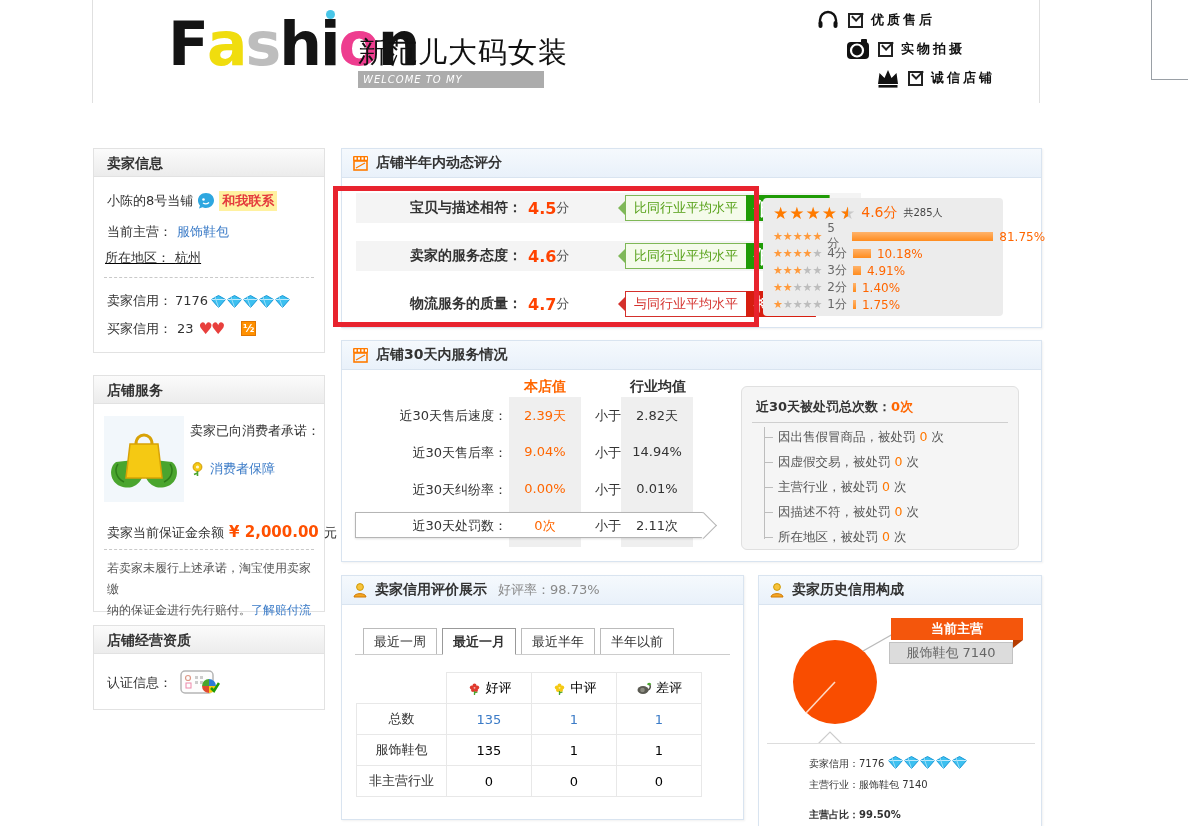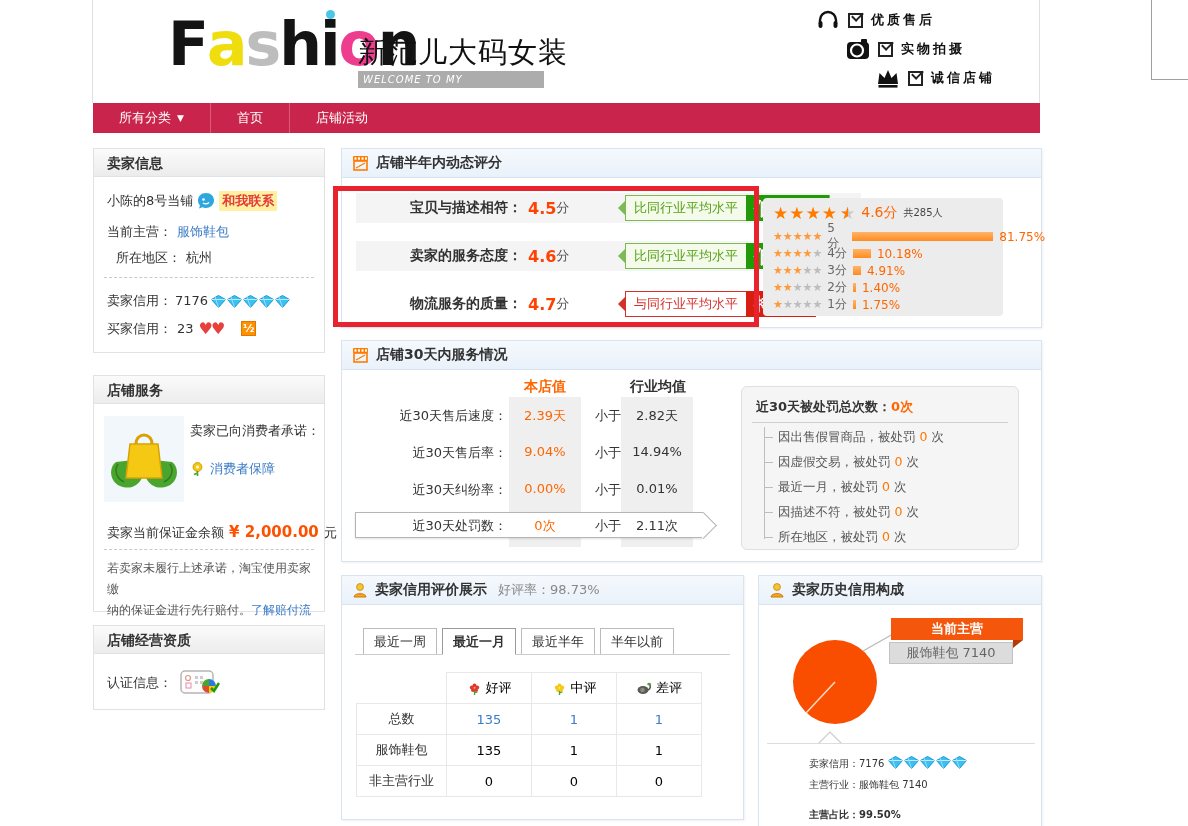--- a/index.html
+++ b/index.html
@@ -152,51 +152,37 @@
     <svg width="24" height="20" viewBox="0 0 24 20">
         <path d="M2 16 L3.5 5 L8.5 10 L12 2 L15.5 10 L20.5 5 L22 16 Z" fill="#111"></path>
         <rect x="2.5" y="17" width="19" height="2.6" fill="#111"></rect>
       </svg>
     <span class="cbx"></span>
     <span class="badge-label">诚信店铺</span>
   </div>
 
   <div class="corner-box"></div>
 
-  <div class="nav">
-    <div class="nav-item">
-      <span>所有分类</span>
-      <span class="nav-arrow">▼</span>
-    </div>
-    <div class="nav-sep"></div>
-    <div class="nav-item">
-        <span>首页</span>
-      </div>
-    <div class="nav-sep"></div>
-    <div class="nav-item">
-        <span>店铺活动</span>
-      </div>
-  </div>
 
   <div class="sbox" style="top:148px; height:205px;">
     <div class="sbox-hd">卖家信息</div>
     <div class="abs" style="left:13px; top:42px; display:flex; align-items:center; gap:4px;">
       <span class="stext">小陈的8号当铺</span>
       <svg width="18" height="18" viewBox="0 0 18 18">
           <path d="M9 1 C14 1 17 4.5 17 8.5 C17 13 13 16 9 16 C7.5 16 6.5 15.7 5.5 15.2 L2 16.5 L3 13.5 C1.8 12.2 1 10.5 1 8.5 C1 4.5 4 1 9 1 Z" fill="#2ea7e0"></path>
           <circle cx="6.5" cy="7.5" r="1.3" fill="#fff"></circle>
           <path d="M6 11 Q9 13 12 10.5" stroke="#fff" stroke-width="1.4" fill="none"></path>
         </svg>
       <span class="contact-badge">和我联系</span>
     </div>
     <div class="abs" style="left:13px; top:72px;">
       <span class="stext">当前主营：</span>
       <span class="slink">服饰鞋包</span>
     </div>
-    <div class="abs" style="left:22px; top:98px;">
+    <div class="abs" style="left:11px; top:98px;text-decoration:underline;">
       <span class="stext">所在地区：</span>
       <span class="stext">杭州</span>
     </div>
     <div class="dashed abs" style="left:10px; top:128px; width:210px;"></div>
     <div class="abs" style="left:13px; top:142px; display:flex; align-items:center; gap:3px;">
       <span class="stext">卖家信用：</span>
       <span class="stext">7176</span>
       <span>
         <svg class="diamond" width="15" height="13" viewBox="0 0 15 13">
             <polygon points="7.5,0.5 14.5,4.5 7.5,12.5 0.5,4.5" fill="#3cc0f0" stroke="#1796d6"></polygon>
@@ -433,21 +419,21 @@
     <div class="svc-val v-ind" style="left:279px; top:176px; z-index:3;">2.11次</div>
 
     <div class="penaltybox">
       <div class="pen-title">
         <span>近30天被处罚总次数：</span><span class="pen-total">0次</span>
       </div>
       <div class="pen-hr"></div>
       <div class="pen-tree"></div>
       <div class="pen-item" style="top:42px;"><span class="txt"><span>因出售假冒商品，被处罚</span> <span class="pen-zero">0</span> <span>次</span></span></div>
       <div class="pen-item" style="top:67px;"><span class="txt"><span>因虚假交易，被处罚</span> <span class="pen-zero">0</span> <span>次</span></span></div>
-      <div class="pen-item" style="top:92px;"><span class="txt"><span>最近一月，被处罚</span> <span class="pen-zero">0</span> <span>次</span></span></div>
+      <div class="pen-item" style="top:92px;"><span class="txt"><span>主营行业，被处罚</span> <span class="pen-zero">0</span> <span>次</span></span></div>
       <div class="pen-item" style="top:117px;"><span class="txt"><span>因描述不符，被处罚</span> <span class="pen-zero">0</span> <span>次</span></span></div>
       <div class="pen-item" style="top:142px;"><span class="txt"><span>所在地区，被处罚</span> <span class="pen-zero">0</span> <span>次</span></span></div>
     </div>
   </div>
 
   <div class="panel" style="left:341px; top:575px; width:403px; height:245px;">
     <div class="panel-hd">
       <svg width="16" height="16" viewBox="0 0 16 16">
           <circle cx="8" cy="5" r="3.4" fill="#f7c33c" stroke="#cf9a05"></circle>
           <path d="M2 15 C2 10.5 14 10.5 14 15 Z" fill="#f5a623" stroke="#cf7a05"></path>

